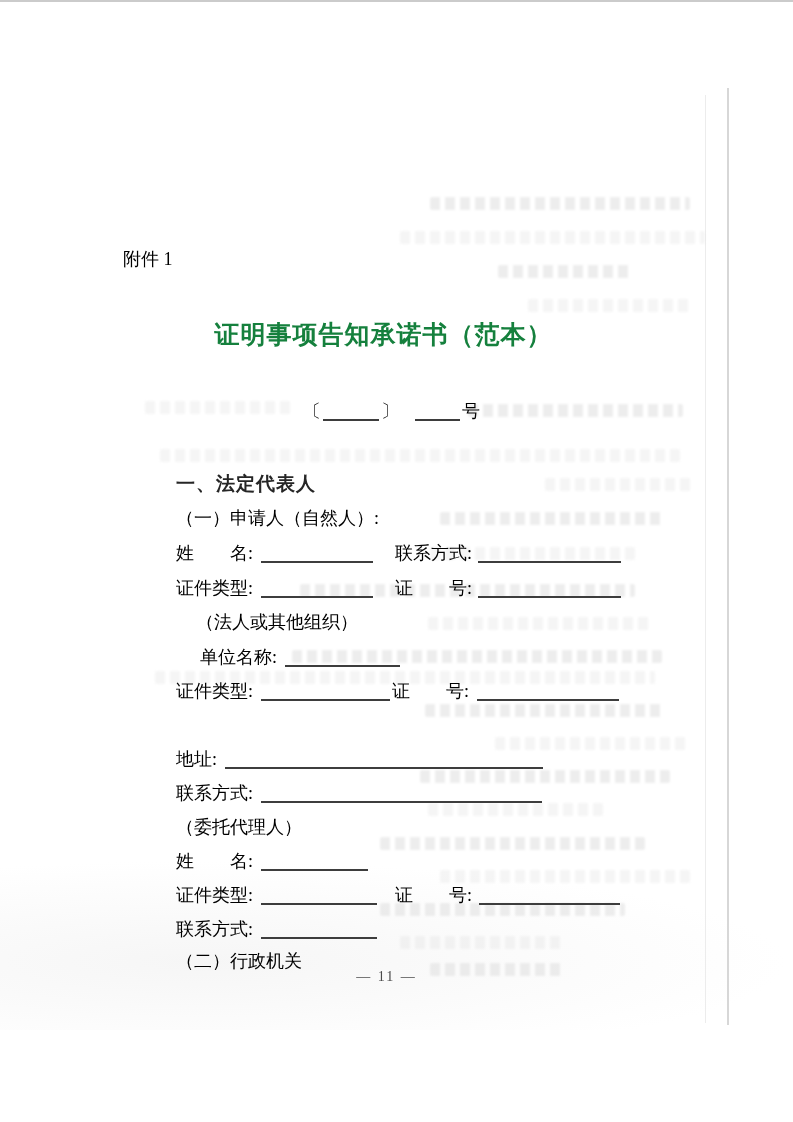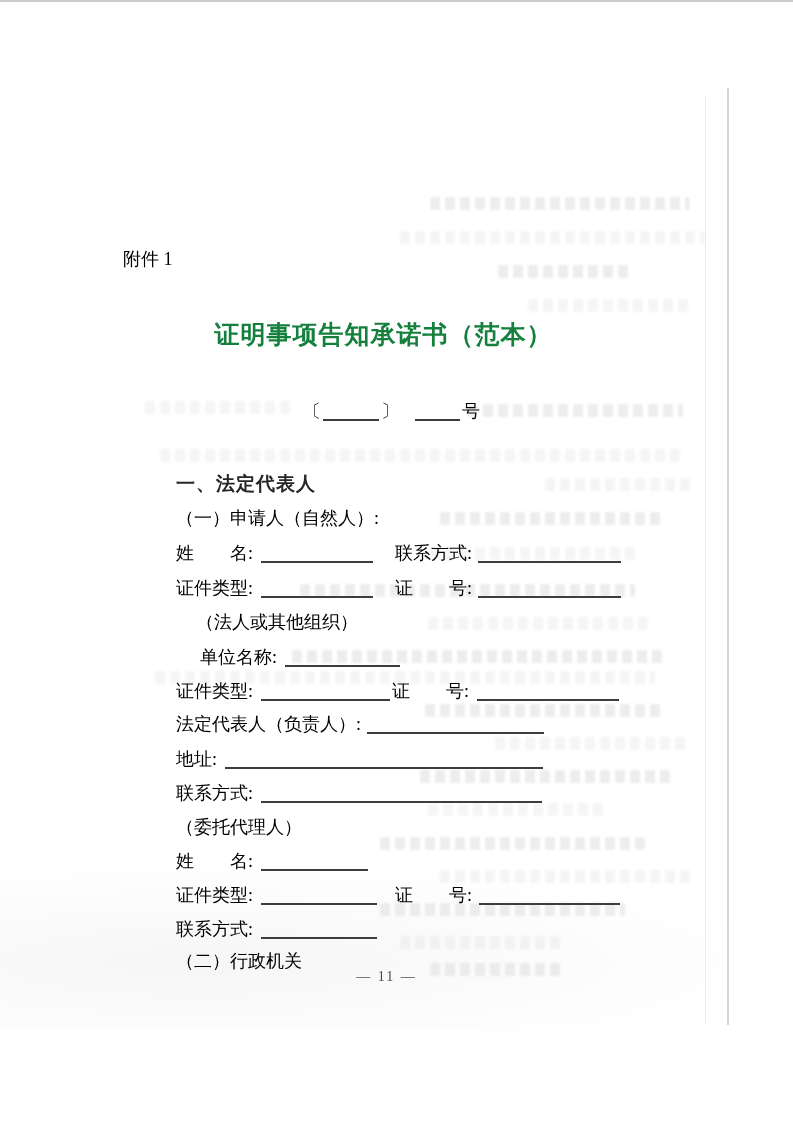--- a/index.html
+++ b/index.html
@@ -92,23 +92,20 @@
   <div class="row" style="top:610px;left:176px;margin-left:20px;">（法人或其他组织）</div>
 
   <div class="row" style="top:645px;left:176px;margin-left:24px;">
     <span>单位名称:</span><span class="blank" style="width:115px;margin-left:8px;"></span>
   </div>
 
   <div class="row" style="top:679px;left:176px;">
     <span>证件类型:</span><span class="blank" style="width:129px;margin-left:8px;"></span><span style="margin-left:2px;">证　　号:</span><span class="blank" style="width:142px;margin-left:8px;"></span>
   </div>
 
-  <div class="row" style="top:712px;left:176px;">
-    <span>法定代表人（负责人）:</span><span class="blank" style="width:177px;margin-left:6px;"></span>
-  </div>
 
   <div class="row" style="top:747px;left:176px;">
     <span>地址:</span><span class="blank" style="width:318px;margin-left:8px;"></span>
   </div>
 
   <div class="row" style="top:781px;left:176px;">
     <span>联系方式:</span><span class="blank" style="width:281px;margin-left:8px;"></span>
   </div>
 
   <div class="row" style="top:815px;left:176px;">（委托代理人）</div>

